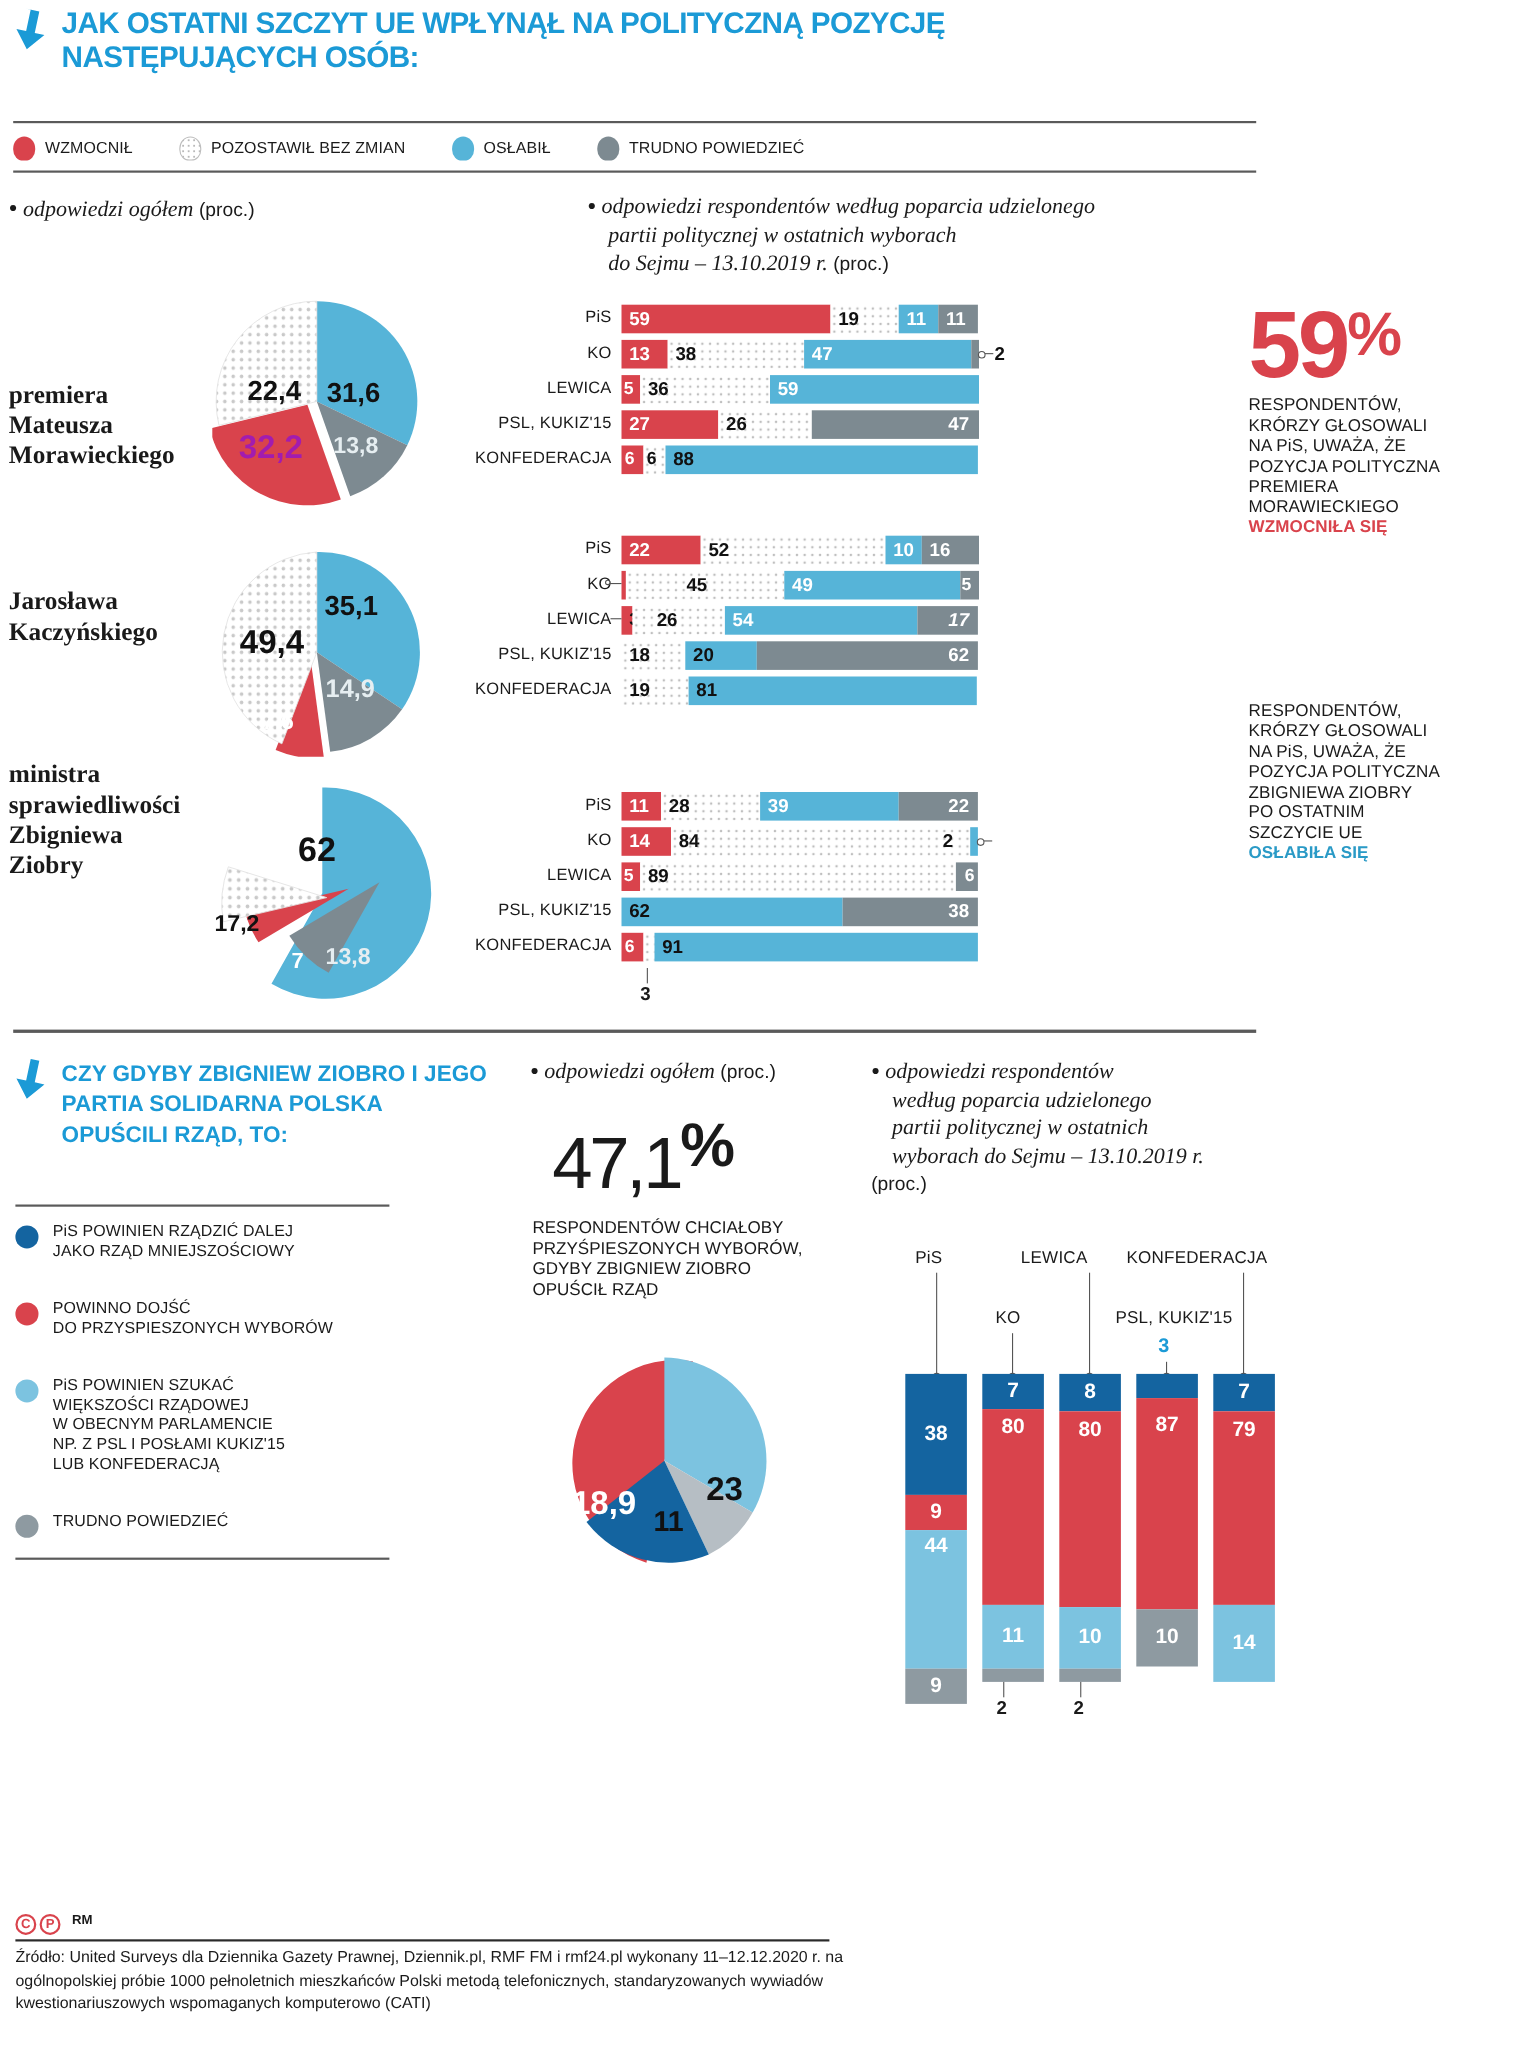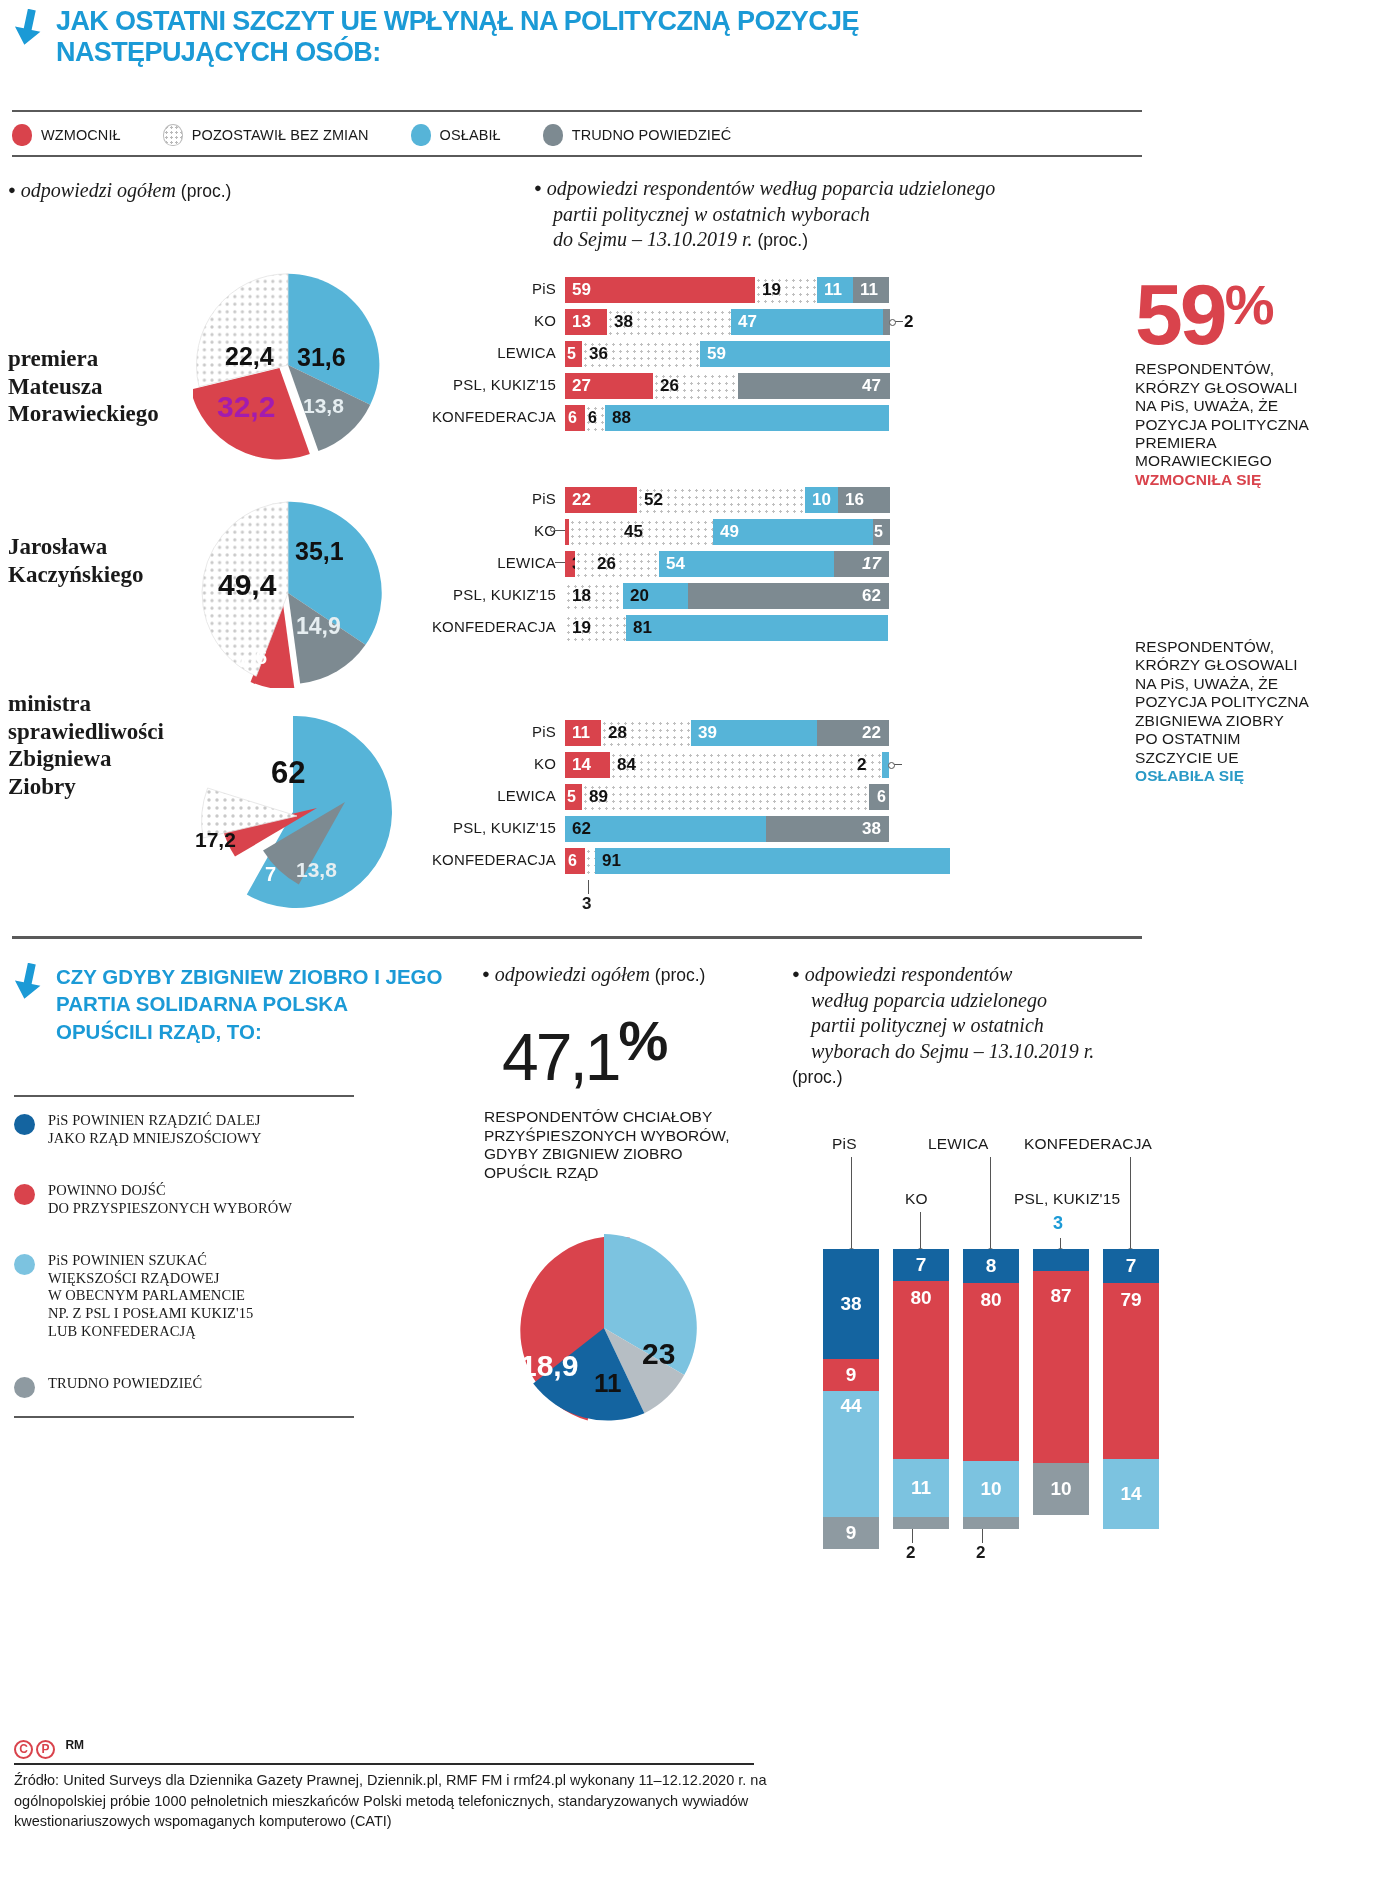--- a/index.html
+++ b/index.html
@@ -72,21 +72,21 @@
   .callout .big { font-size:86px; font-weight:bold; line-height:0.84; letter-spacing:-3px; }
   .callout .big .pct { font-size:56px; vertical-align:20px; letter-spacing:-2px;}
   .callout .body { font-size:15.5px; line-height:1.19; margin-top:10px; letter-spacing:0.1px; }
   .callout .accent { font-weight:bold; }
   .c-red { color:#d9434c; }
   .c-blue { color:#2a9ac6; }
 
   
   #bottom-title { position:absolute; left:56px; top:963px; width:390px;
      font-size:20.5px; font-weight:bold; color:#1b9ad6; line-height:1.33; text-transform:uppercase; }
-  .blegend { position:absolute; display:flex;font-family:Liberation Serif, serif; }
+  .blegend { position:absolute; display:flex; }
   .blegend .b-dot { width:21px; height:21px; border-radius:50%; flex:none; margin-right:13px; margin-top:2px; }
   .blegend .b-txt { font-size:14.5px; line-height:1.22; letter-spacing:0.1px; }
 
   
   .col { position:absolute; width:56px; }
   .colseg { width:56px; position:relative; display:flex; align-items:center; justify-content:center;
             font-weight:bold; font-size:19px; color:#fff; }
   .colseg.navy { background:#1464a0; }
   .colseg.red  { background:#d9434c; }
   .colseg.lblue{ background:#7cc3e0; }
@@ -472,21 +472,21 @@
         </div>
     </div>
   </div>
   <div class="hbar-row">
     <span class="hbar-name">KONFEDERACJA</span>
     <div class="hbar-track">
       <div class="seg red" style="width:20px;">
           <span class="seg-val" style="margin-left:3px;font-size:16px;">6</span>
         </div>
       <div class="seg dots" style="width:10px;"></div>
-      <div class="seg blue" style="width:355px;">
+      <div class="seg blue" style="width:294px;">
           <span class="seg-val" style="color:#111 !important;">91</span>
         </div>
     </div>
   </div>
   <div style="position:relative; height:36px;">
     <span style="position:absolute; left:23px; top:0px; width:1.4px; height:14px; background:#555;"></span>
     <span class="below-val" style="left:17px; top:14px;">3</span>
   </div>
 </div>
 

